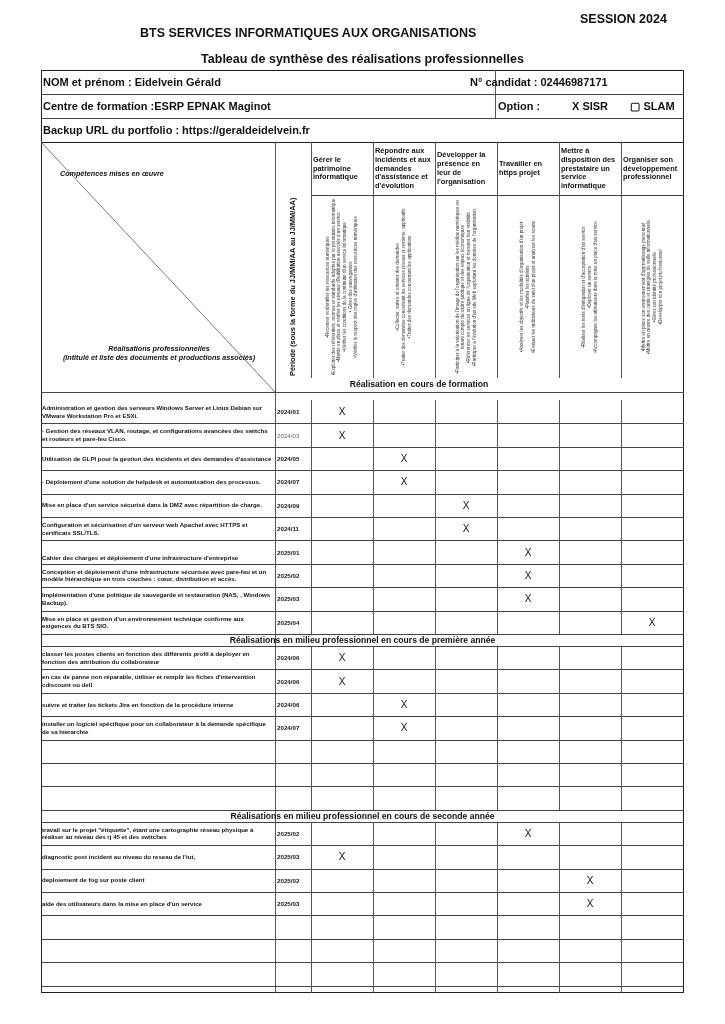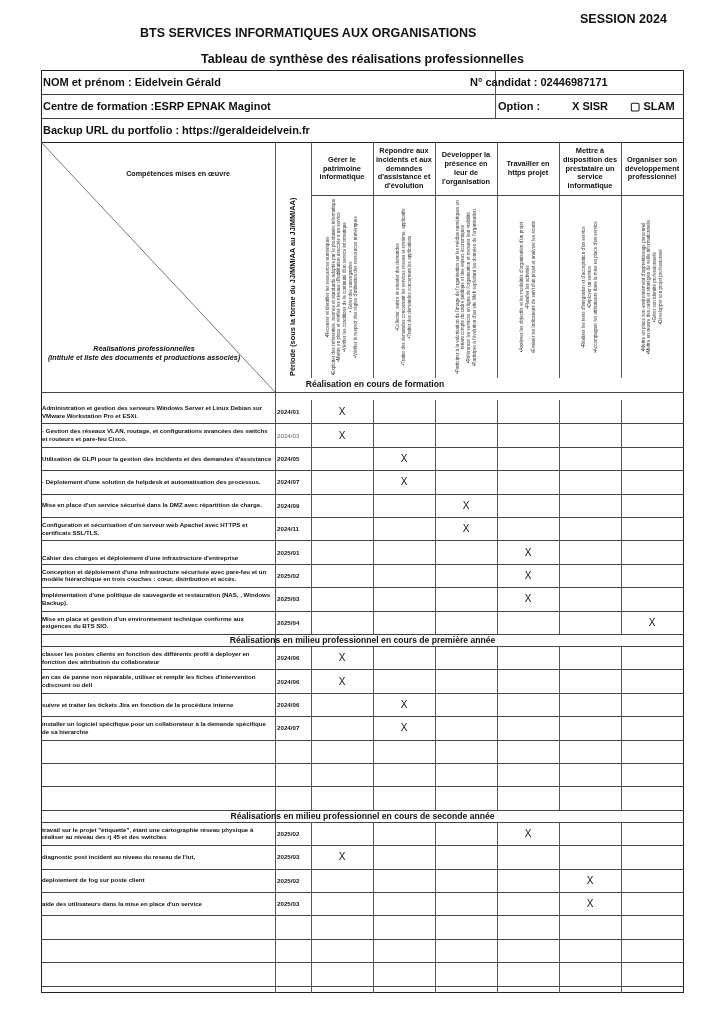--- a/index.html
+++ b/index.html
@@ -9,28 +9,28 @@
   .title1 { top:26px; left:140px; font-size:12.5px; font-weight:bold; }
   .session { top:12px; left:580px; font-size:12.5px; font-weight:bold; }
   .title2 { top:52px; left:0; width:725px; text-align:center; font-size:12.5px; font-weight:bold; }
 
   .box { position:absolute; border:1px solid #222; box-sizing:border-box; }
   .info-cell { position:absolute; font-size:11px; font-weight:bold; padding-left:2px; line-height:23px; white-space:nowrap; }
 
   .hline { position:absolute; height:0; border-top:1px solid #444; }
   .vline { position:absolute; width:0; border-left:1px solid #555; }
 
-  .skill-head { position:absolute; font-size:7.4px; font-weight:bold; text-align:center; display:flex;
+  .skill-head { position:absolute; font-size:7.4px; font-weight:bold; display:flex;
                 align-items:center; justify-content:center; line-height:1.2; box-sizing:border-box; padding:0 2px; }
   .rot-wrap { position:absolute; overflow:hidden; }
   .rot { position:absolute; transform-origin:0 0; transform:rotate(-90deg); font-size:4.6px; line-height:1.25;
          color:#333; text-align:center; display:flex; flex-direction:column; justify-content:center; }
   .period-rot { position:absolute; transform-origin:0 0; transform:rotate(-90deg); font-size:7.4px; font-weight:bold; white-space:nowrap; }
 
-  .diag-top { position:absolute; font-size:7.2px; font-weight:bold; text-align:right; }
+  .diag-top { position:absolute; font-size:7.2px; font-style:italic; font-weight:bold; text-align:left; }
   .diag-bot { position:absolute; font-size:7.2px; font-style:italic; font-weight:bold; text-align:center; line-height:1.2; }
   .sect-label { position:absolute; font-size:8.6px; font-weight:bold; text-align:center; white-space:nowrap; }
 
   .row { position:absolute; left:41px; width:642px; }
   .desc { position:absolute; left:1px; width:232px; font-size:6.1px; font-weight:bold; line-height:1.25;
           display:flex; align-items:center; height:100%; }
   .desc.bottom { align-items:flex-end; padding-bottom:2px; box-sizing:border-box; }
   .period { position:absolute; left:236px; font-size:6.2px; font-weight:bold; display:flex; align-items:center; height:100%; }
   .period.light { font-weight:normal; color:#666; }
   .mark { position:absolute; width:62px; text-align:center; font-size:10px; display:flex; align-items:center;
@@ -55,21 +55,21 @@
 <div class="info-cell" style="left:41px;top:95px;">Centre de formation :ESRP EPNAK Maginot</div>
 <div class="info-cell" style="left:496px;top:95px;">Option :</div>
 <div class="info-cell" style="left:570px;top:95px;">X SISR</div>
 <div class="info-cell" style="left:628px;top:95px;">▢ SLAM</div>
 <div class="info-cell" style="left:41px;top:119px;">Backup URL du portfolio : https://geraldeidelvein.fr</div>
 
 <svg class="abs" style="left:41px;top:142px;" width="234" height="250">
   <line x1="0" y1="0" x2="234" y2="250" stroke="#777" stroke-width="1"></line>
 </svg>
 <div class="diag-top" style="left:60px;top:169px;width:170px;">Compétences mises en œuvre</div>
-<div class="diag-bot" style="left:30px;top:345px;width:228px;">
+<div class="diag-bot" style="left:45px;top:345px;width:228px;">
   <div>Réalisations professionnelles</div>
   <div>(intitulé et liste des documents et productions associés)</div>
 </div>
 
 <div class="vline" style="left:275px;top:142px;height:851px;"></div>
 <div class="vline" style="left:311px;top:142px;height:236px;"></div>
 <div class="vline" style="left:373px;top:142px;height:236px;"></div>
 <div class="vline" style="left:435px;top:142px;height:236px;"></div>
 <div class="vline" style="left:497px;top:142px;height:236px;"></div>
 <div class="vline" style="left:559px;top:142px;height:236px;"></div>
@@ -128,21 +128,21 @@
     <div class="rot-wrap" style="left: 622px; top: 196px; width: 60px; height: 182px;">
       <div class="rot" style="width: 178px; height: 60px; left: 0px; top: 180px;">
         <div>•Mettre en place son environnement d'apprentissage personnel</div>
         <div>•Mettre en œuvre des outils et stratégies de veille informationnelle</div>
         <div>•Gérer son identité professionnelle</div>
         <div>•Développer son projet professionnel</div>
       </div>
     </div>
   </div>
 
-<div class="sect-label" style="left:275px;top:379px;width:200px;">Réalisation en cours de formation</div>
+<div class="sect-label" style="left:275px;top:379px;width:200px;padding-left:44px;">Réalisation en cours de formation</div>
 <div class="hline" style="left:41px;top:392px;width:643px;"></div>
 
 <div id="body-rows">
     <div class="row" style="top: 400px; height: 23.4px;">
       <div class="desc">Administration et gestion des serveurs Windows Server et Linux Debian sur VMware Workstation Pro et ESXi.</div>
       <div class="period">2024/01</div>
       <div class="mark" style="left: 270px;">X</div>
     </div>
     <div class="hline" style="left: 41px; top: 423px; width: 643px;"></div>
     <div class="row" style="top: 423.4px; height: 23.4px;">

